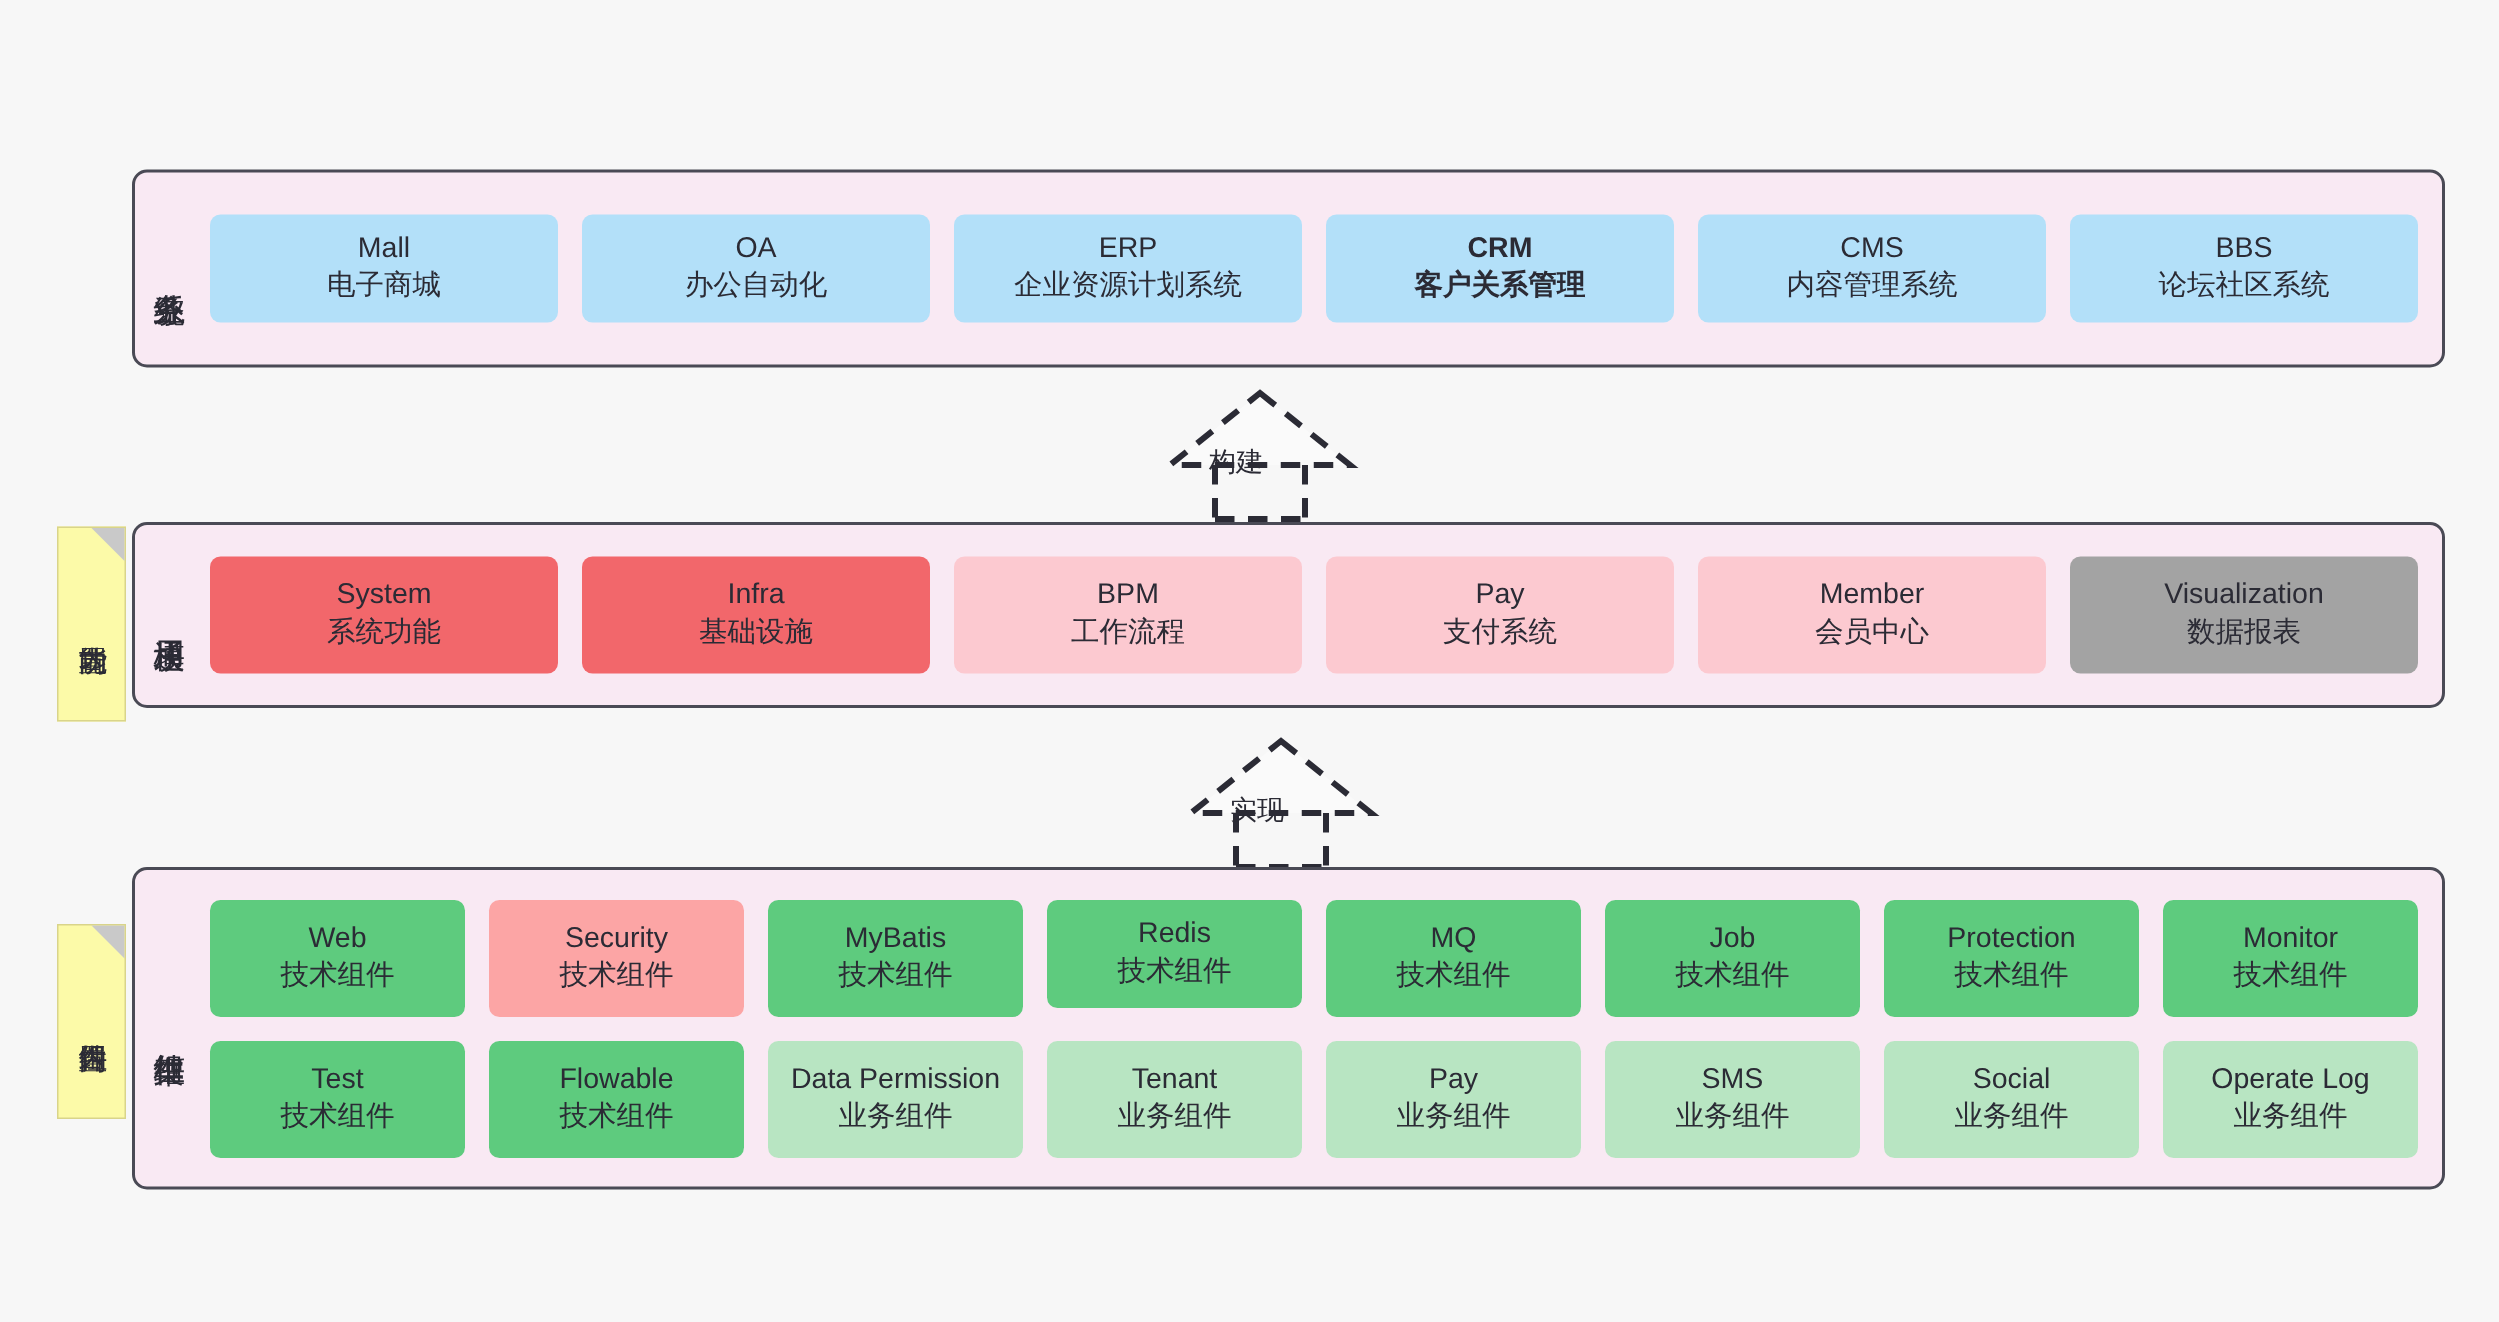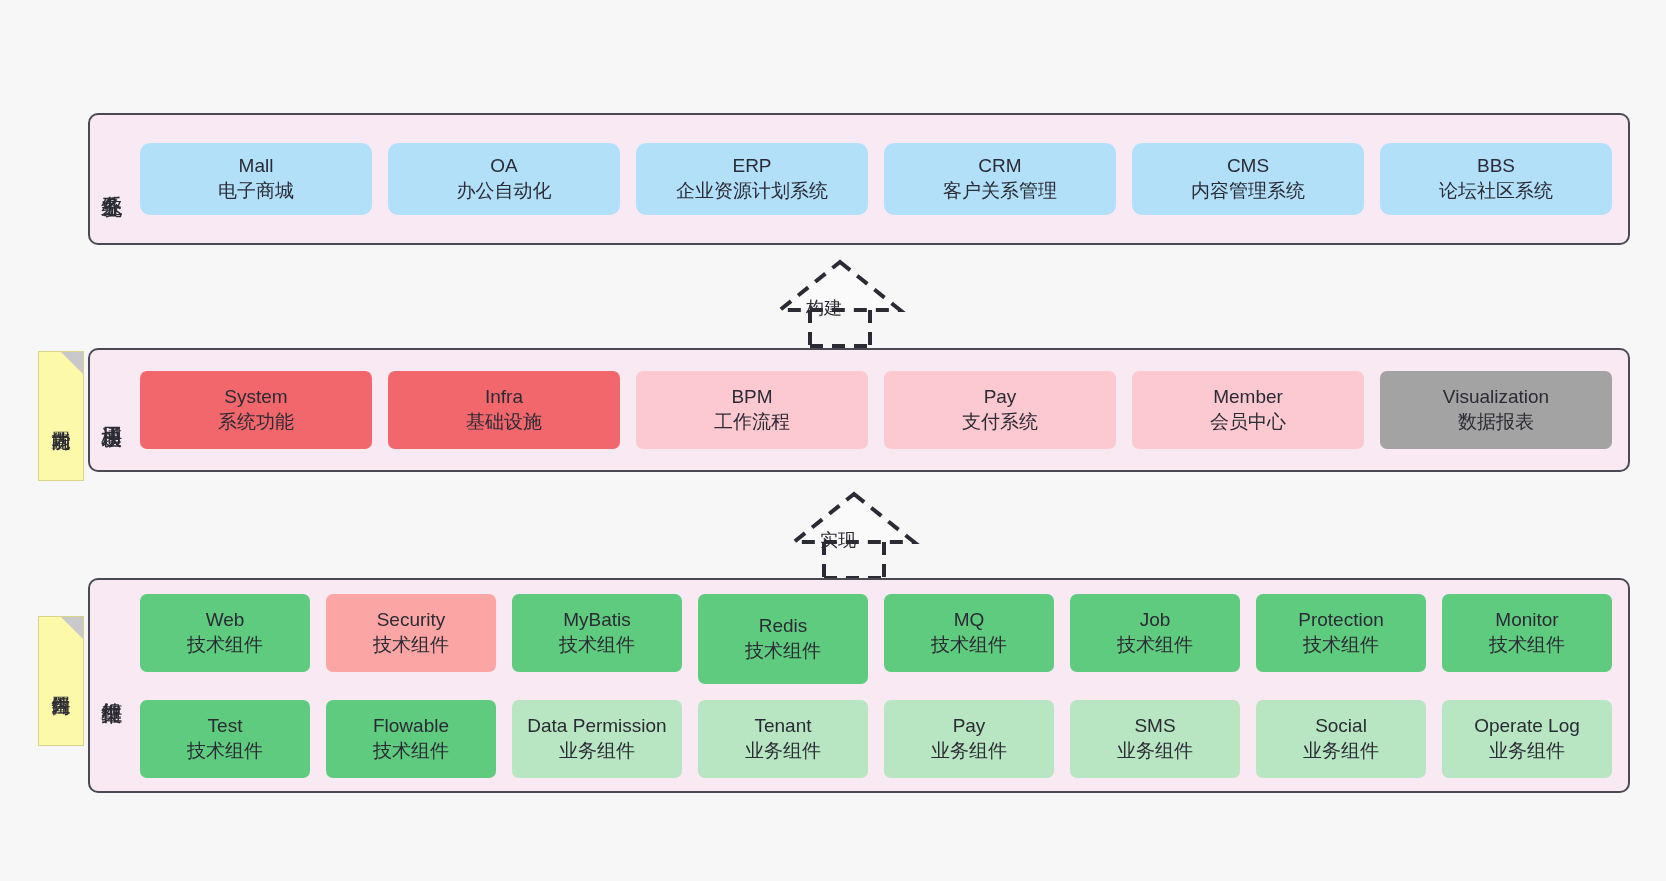--- a/index.html
+++ b/index.html
@@ -63,21 +63,21 @@
     line-height:1.30;
     color:#2b2b35;
     box-sizing:border-box;
     padding:4px 6px;
     min-width:0;
   }
   .cell .l1{white-space:normal;}
   .cell .l2{white-space:nowrap;}
 
   
-  .c-blue        {background:#b3e0f9;border-radius:10px;}
+  .c-blue        {background:#b3e0f9;}
   .c-red         {background:#f2676b;}
   .c-pink        {background:#fcc9d0;}
   .c-green       {background:#5ecb7e;}
   .c-lightgreen  {background:#b8e5c2;}
 
   
   .note{
     position:absolute;
     background:#fcfaa8;
     border:1px solid #d9d48a;
@@ -127,21 +127,21 @@
           <span class="l2">电子商城</span>
         </div>
         <div class="cell c-blue" style="height: 72px; background: rgb(179, 224, 249);">
           <span class="l1">OA</span>
           <span class="l2">办公自动化</span>
         </div>
         <div class="cell c-blue" style="height: 72px; background: rgb(179, 224, 249);">
           <span class="l1">ERP</span>
           <span class="l2">企业资源计划系统</span>
         </div>
-        <div class="cell c-blue" style="height: 72px; background: rgb(179, 224, 249);">
+        <div class="cell c-blue" style="height: 72px; background: rgb(179, 224, 249); font-weight: bold;">
           <span class="l1">CRM</span>
           <span class="l2">客户关系管理</span>
         </div>
         <div class="cell c-blue" style="height: 72px; background: rgb(179, 224, 249);">
           <span class="l1">CMS</span>
           <span class="l2">内容管理系统</span>
         </div>
         <div class="cell c-blue" style="height: 72px; background: rgb(179, 224, 249);">
           <span class="l1">BBS</span>
           <span class="l2">论坛社区系统</span>
@@ -220,21 +220,21 @@
           <span class="l2">技术组件</span>
         </div>
         <div class="cell c-green" style="height: 78px; background: #fca5a5;">
           <span class="l1">Security</span>
           <span class="l2">技术组件</span>
         </div>
         <div class="cell c-green" style="height: 78px; background: rgb(94, 203, 126);">
           <span class="l1">MyBatis</span>
           <span class="l2">技术组件</span>
         </div>
-        <div class="cell c-green" style="height: 90px; background: rgb(94, 203, 126);">
+        <div class="cell c-green" style="height: 72px; background: rgb(94, 203, 126);">
           <span class="l1">Redis</span>
           <span class="l2">技术组件</span>
         </div>
         <div class="cell c-green" style="height: 78px; background: rgb(94, 203, 126); align-items: center;">
           <span class="l1">MQ</span>
           <span class="l2">技术组件</span>
         </div>
         <div class="cell c-green" style="height: 78px; background: rgb(94, 203, 126);">
           <span class="l1">Job</span>
           <span class="l2">技术组件</span>

